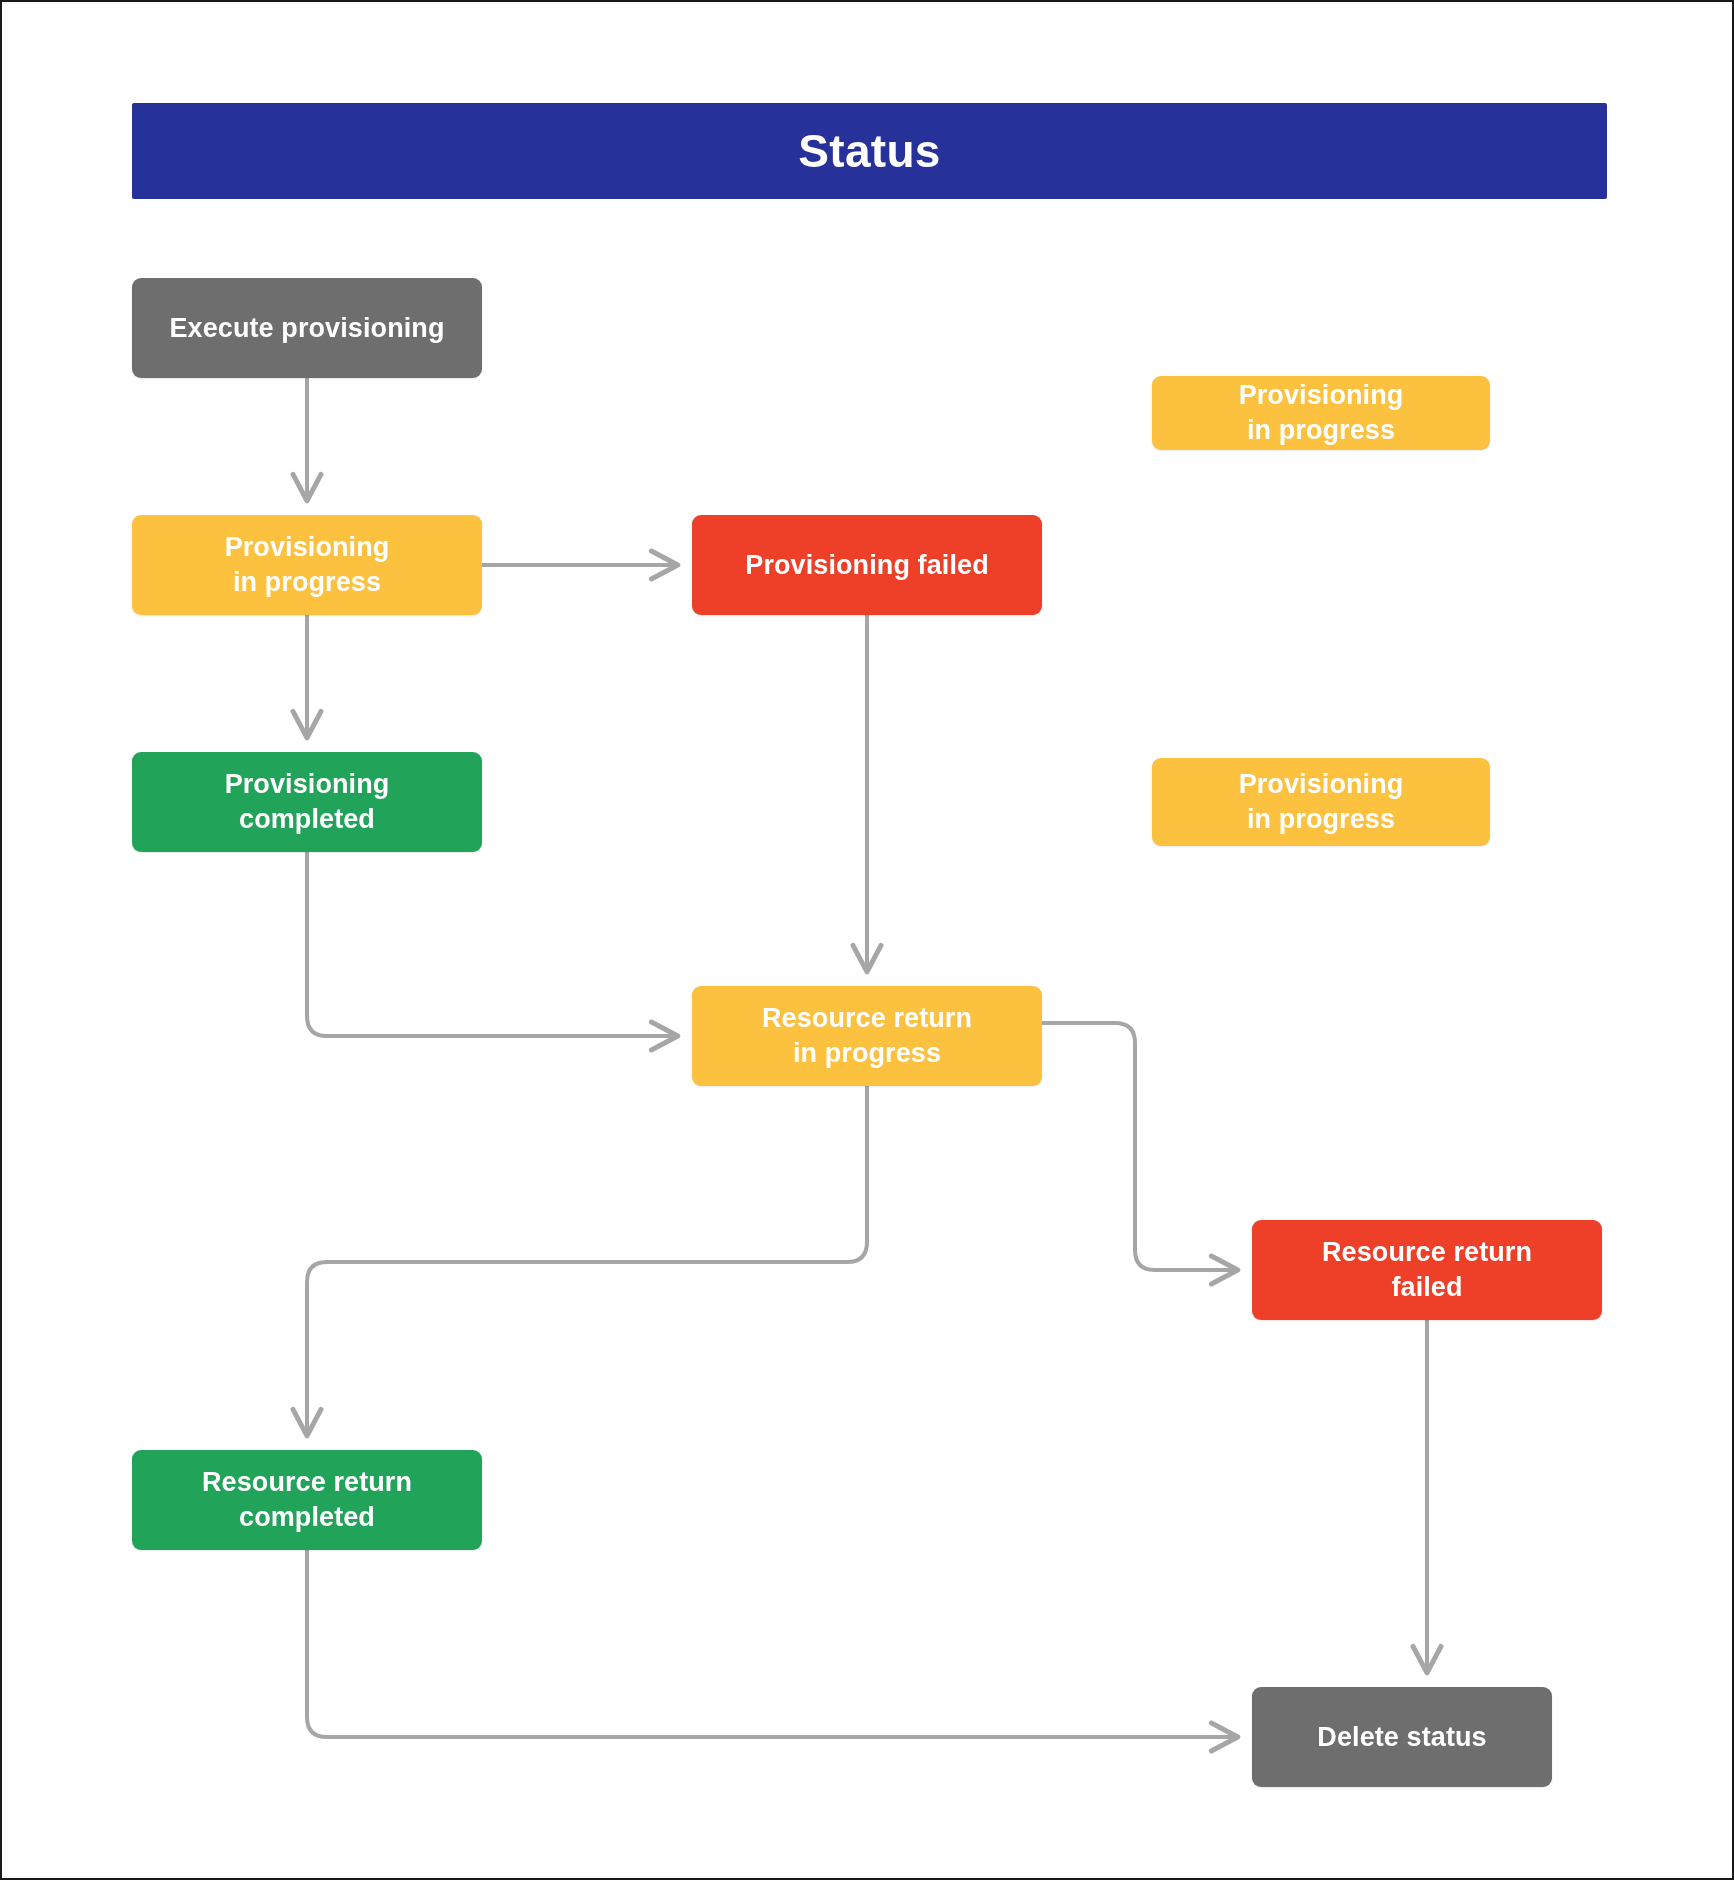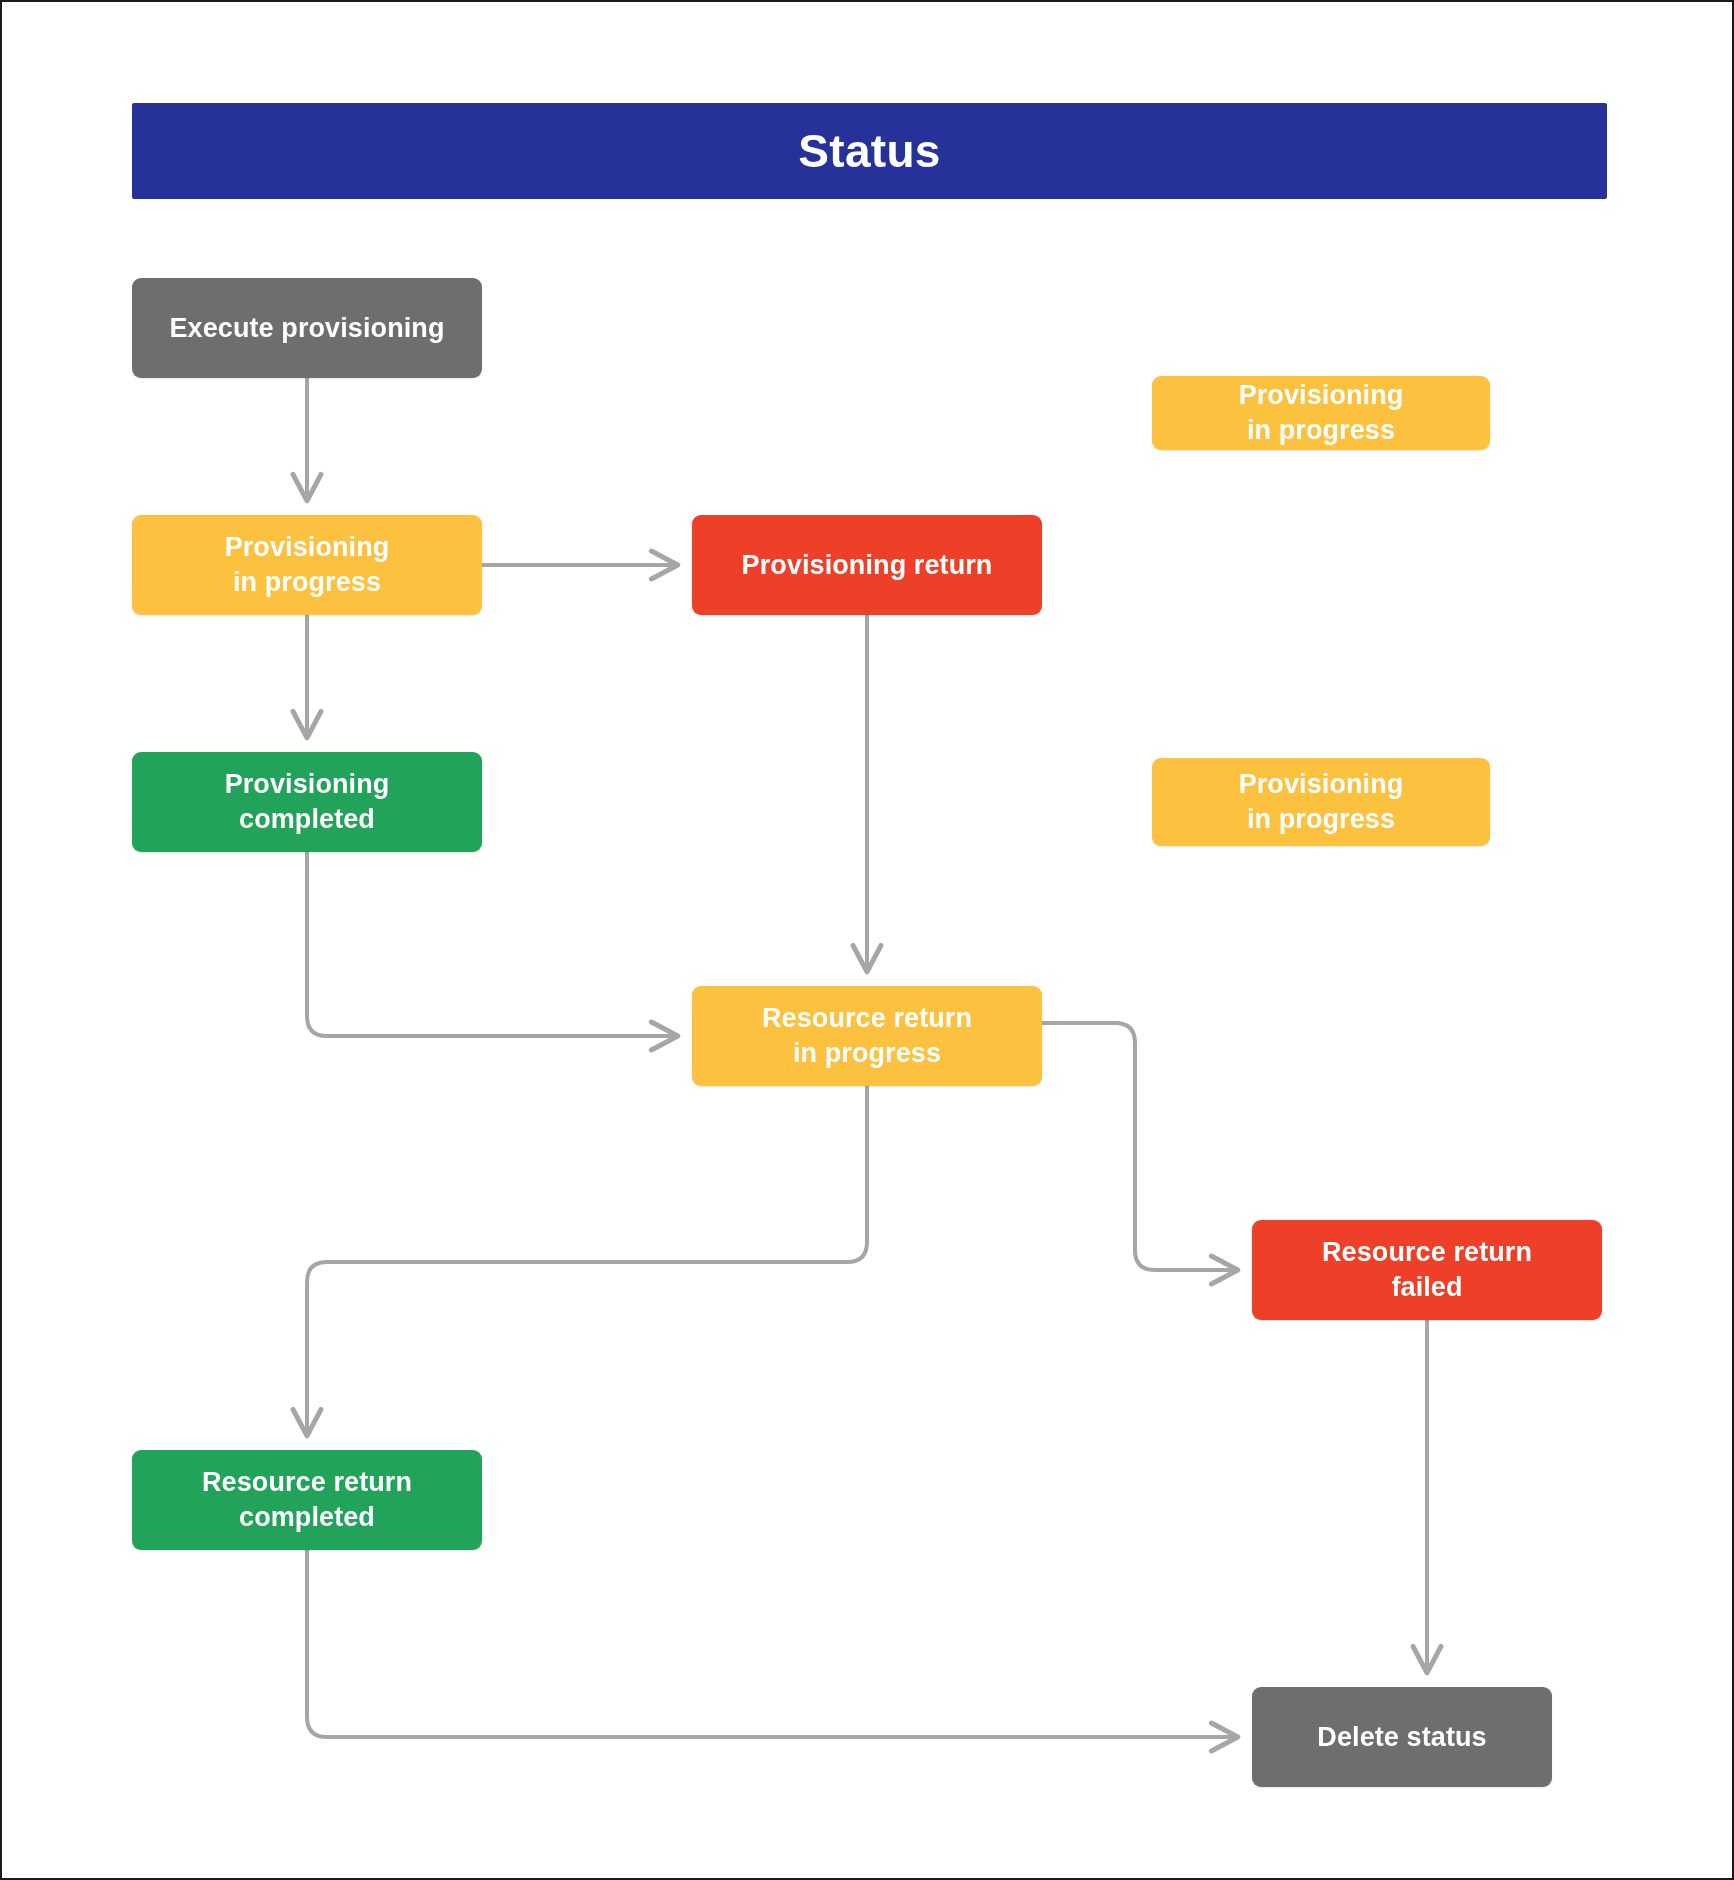--- a/index.html
+++ b/index.html
@@ -90,21 +90,21 @@
 
   <div id="nodes-host">
       <div class="node" style="left: 130px; top: 276px; width: 350px; height: 100px; background: rgb(110, 110, 110);">
         <span class="node-label">Execute provisioning</span>
       </div>
       <div class="node" style="left: 130px; top: 513px; width: 350px; height: 100px; background: rgb(251, 193, 63);">
         <span class="node-label">Provisioning
 in progress</span>
       </div>
       <div class="node" style="left: 690px; top: 513px; width: 350px; height: 100px; background: rgb(238, 64, 40);">
-        <span class="node-label">Provisioning return</span>
+        <span class="node-label">Provisioning failed</span>
       </div>
       <div class="node" style="left: 1150px; top: 374px; width: 338px; height: 74px; background: rgb(251, 193, 63);">
         <span class="node-label">Provisioning
 in progress</span>
       </div>
       <div class="node" style="left: 130px; top: 750px; width: 350px; height: 100px; background: rgb(33, 164, 90);">
         <span class="node-label">Provisioning
 completed</span>
       </div>
       <div class="node" style="left: 1150px; top: 756px; width: 338px; height: 88px; background: rgb(251, 193, 63);">

